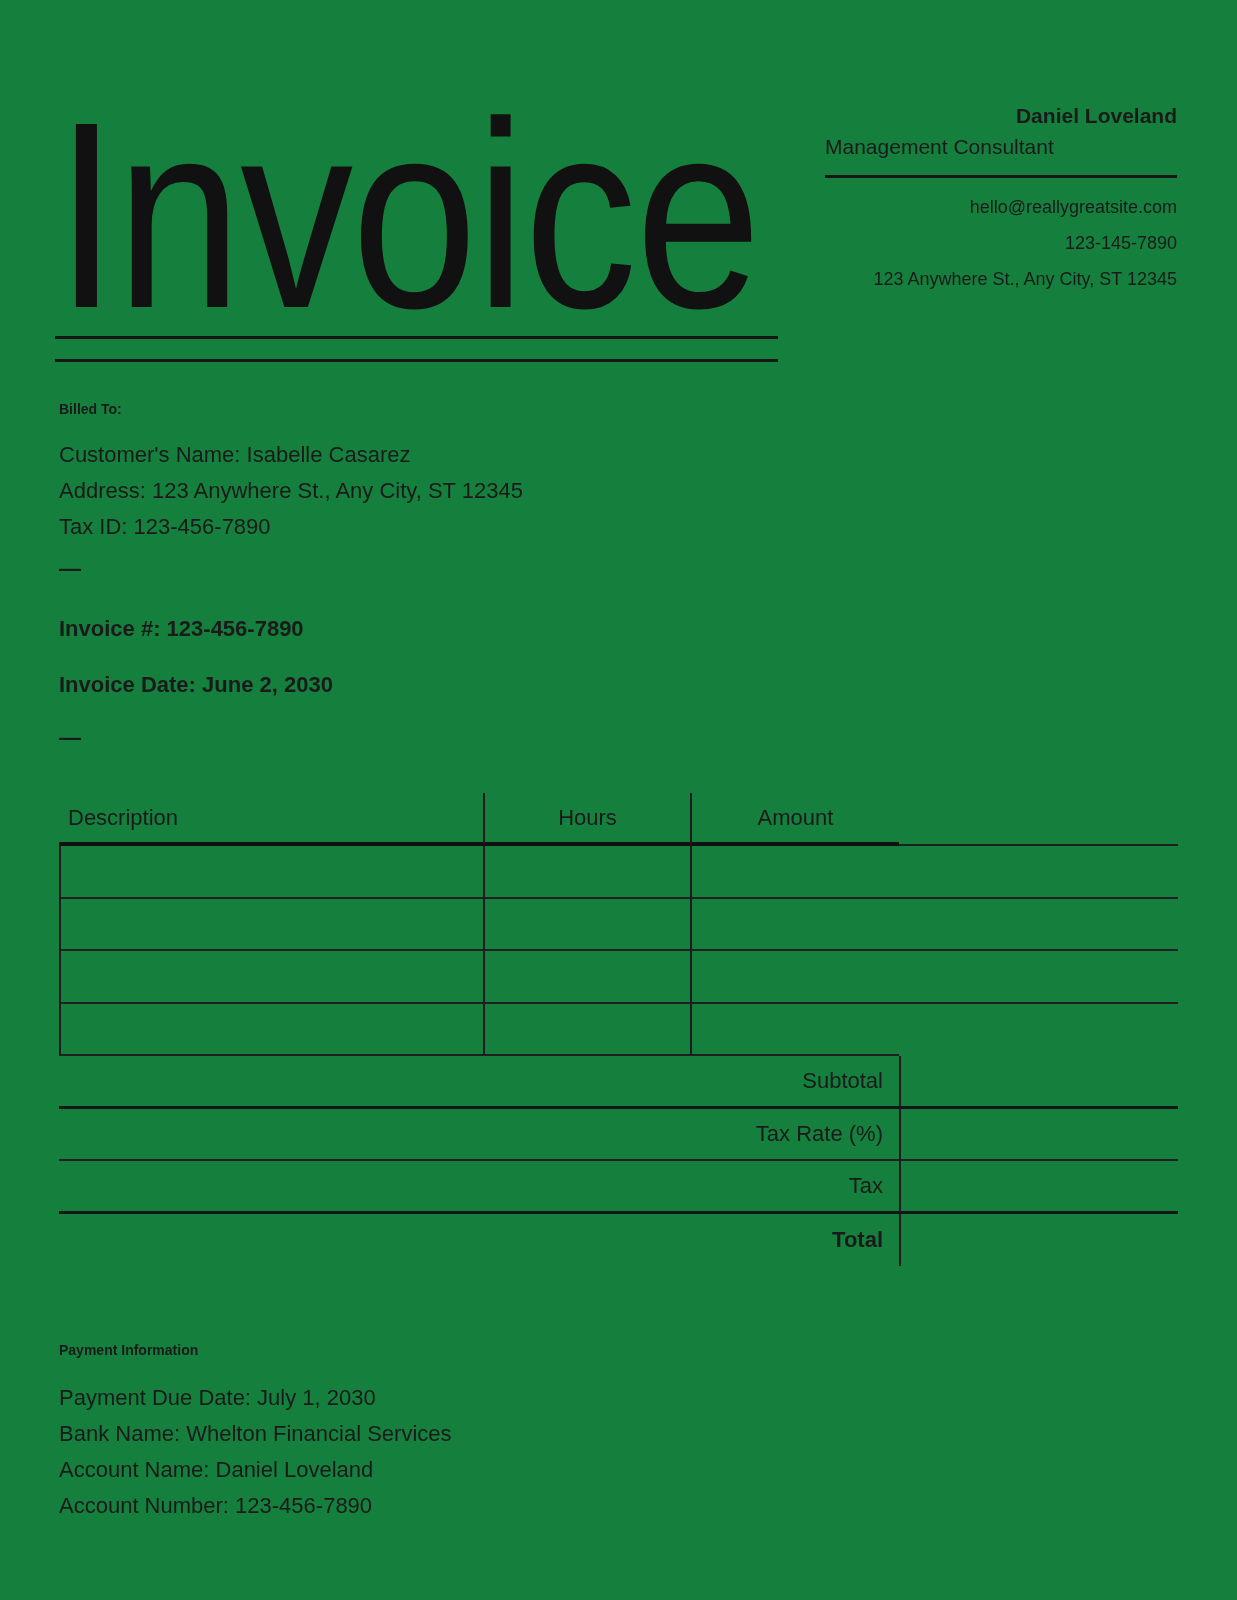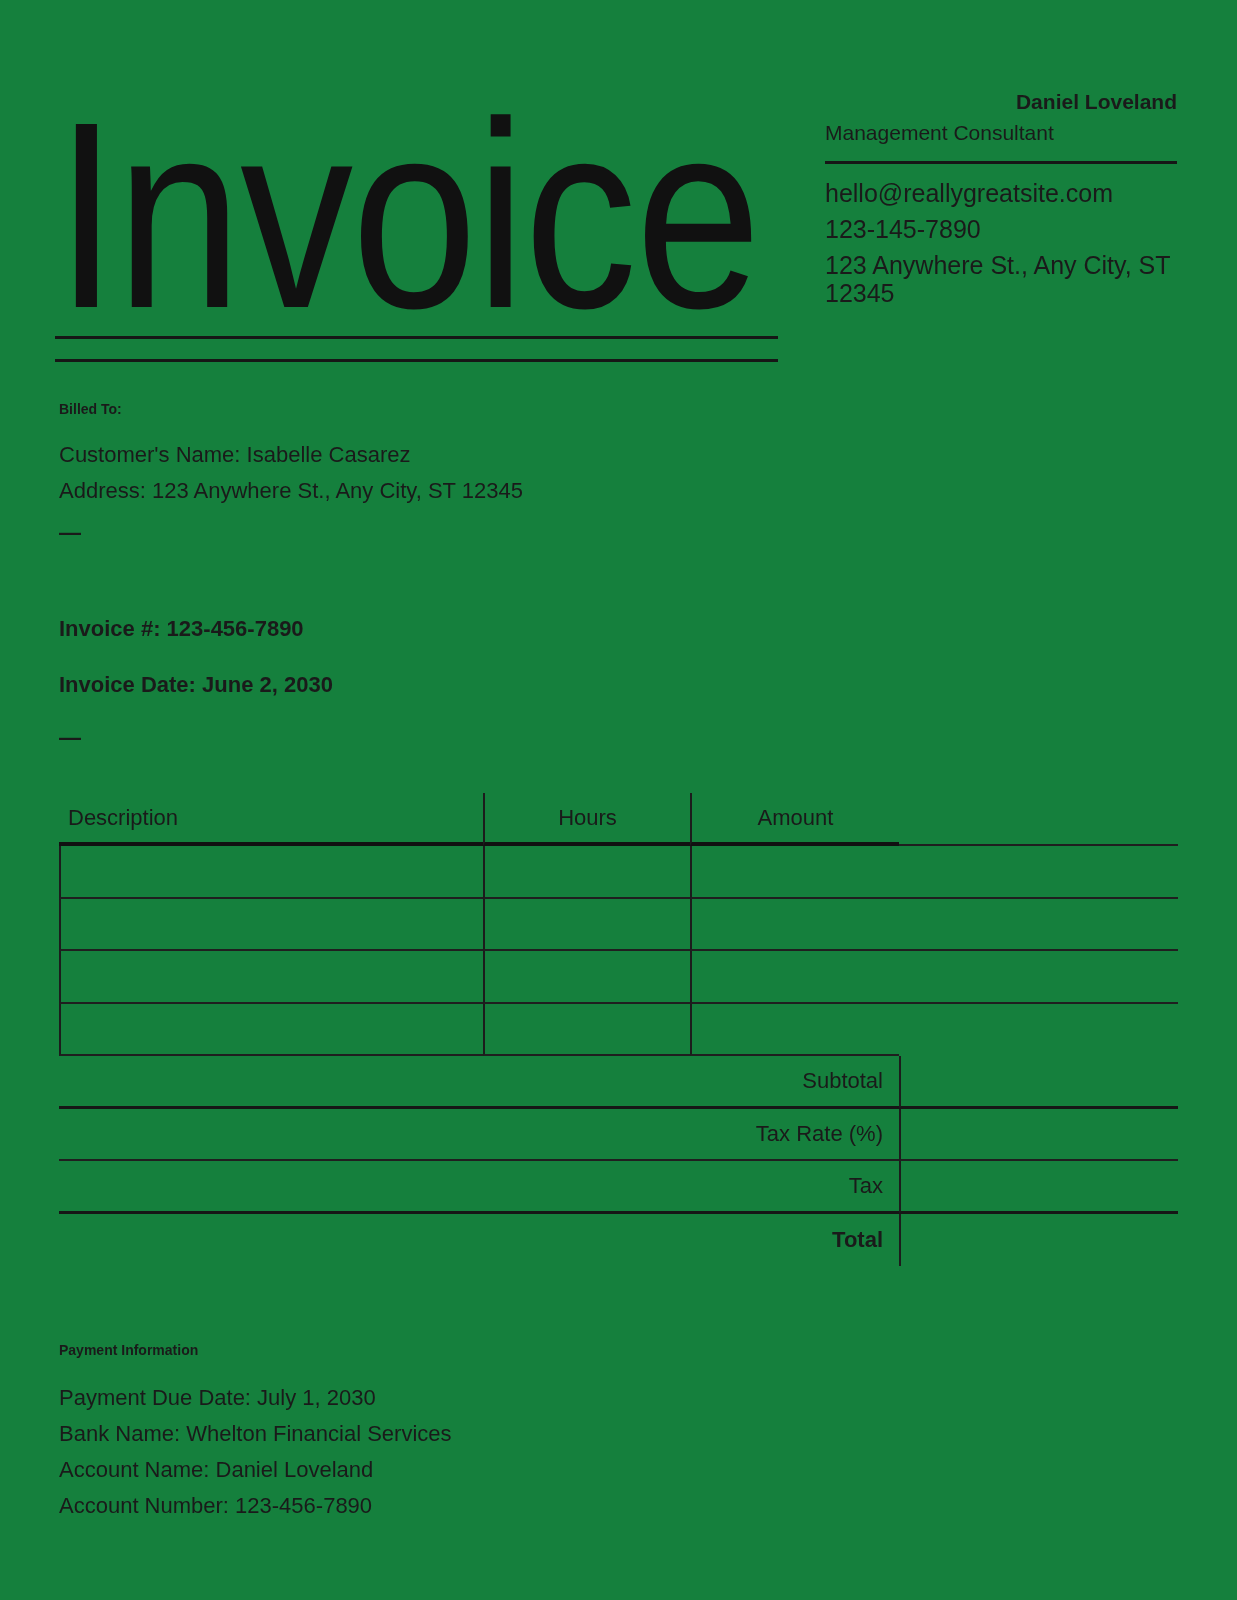--- a/index.html
+++ b/index.html
@@ -37,45 +37,45 @@
     width: 723px;
     height: 26px;
     border-top: 3px solid #161616;
     border-bottom: 3px solid #161616;
   }
 
   
   .contact-block {
     position: absolute;
     left: 825px;
-    top: 86px;
+    top: 100px;
     width: 352px;
   }
   .contact-name {
     font-size: 21px;
     font-weight: 700;
     line-height: 31px;
     text-align: right;
   }
   .contact-role {
     font-size: 21px;
     line-height: 31px;
     text-align: left;
   }
   .contact-rule {
     margin-top: 13px;
     border-bottom: 3px solid #161616;
     width: 100%;
   }
   .contact-list { margin-top: 15px; }
   .contact-item {
-    font-size: 25px;
+    font-size: 18px;
     line-height: 28px;
     margin-bottom: 8px;
-    text-align: left;
+    text-align: right;
   }
 
   
   .billed-block { position: absolute; left: 59px; top: 395px; width: 700px; }
   .section-heading {
     font-size: 14px;
     font-weight: 700;
     line-height: 28px;
   }
   .billed-lines { margin-top: 14px; }
@@ -153,20 +153,21 @@
       <div class="contact-item">123-145-7890</div>
       <div class="contact-item">123 Anywhere St., Any City, ST 12345</div>
     </div>
   </div>
 
   <div class="billed-block">
     <div class="section-heading">Billed To:</div>
     <div class="billed-lines">
       <div class="body-line">Customer's Name: Isabelle Casarez</div>
       <div class="body-line">Address: 123 Anywhere St., Any City, ST 12345</div>
+      <div class="body-line">Tax ID: 123-456-7890</div>
     </div>
     <div class="dash">—</div>
   </div>
 
   <div class="meta-block">
     <div class="meta-line">Invoice #: 123-456-7890</div>
     <div class="meta-line">Invoice Date: June 2, 2030</div>
     <div class="dash">—</div>
   </div>
 

